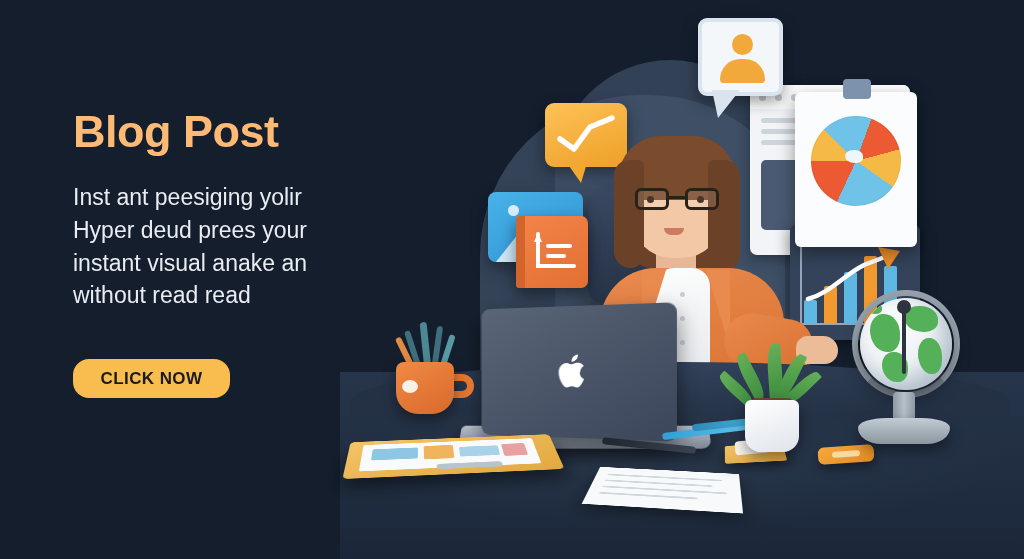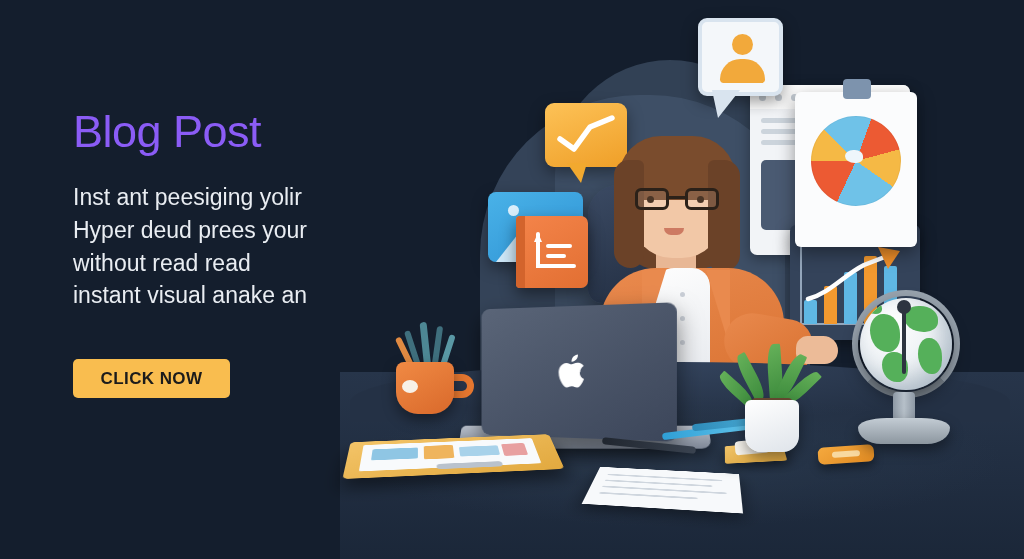--- a/index.html
+++ b/index.html
@@ -12,32 +12,32 @@
   #banner {
     position:absolute; inset:0;
     width:1024px; height:559px;
     background:#141e2d;
     overflow:hidden;
   }
 
   
   .text-col { position:absolute; left:73px; top:108px; width:345px; }
   .headline {
-    font-size:45px; font-weight:normal; color:#8b5cf6;
+    font-size:45px; font-weight:bold; color:#fdba74;
     letter-spacing:-0.5px; line-height:1.05;
   }
   .subcopy {
     margin-top:26px;
     font-size:23px; color:#e9edf2; line-height:1.42; font-weight:400;
   }
   .subcopy div { white-space:nowrap; }
   .cta-btn {
     position:absolute; left:73px; top:359px;
     width:157px; height:39px;
-    background:#f9bd4f; border:none; border-radius:5px;
+    background:#f9bd4f; border:none; border-radius:16px;
     color:#1b1b1b; font-size:17px; font-weight:bold; letter-spacing:0.4px;
     font-family:"Liberation Sans", sans-serif;
     cursor:pointer; display:flex; align-items:center; justify-content:center;
   }
 
   
   .stage { position:absolute; left:340px; top:0; width:684px; height:559px; }
 
   
   .backdrop {
@@ -299,22 +299,22 @@
 </head>
 <body>
 
 <div id="banner">
 
   <div class="text-col">
     <h1 class="headline">Blog Post</h1>
     <div class="subcopy">
       <div>Inst ant peesiging yolir</div>
       <div>Hyper deud prees your</div>
+      <div>instant visual anake an</div>
       <div>without read read</div>
-      <div>instant visual anake an</div>
     </div>
   </div>
   <button class="cta-btn">CLICK NOW</button>
 
   <div class="stage">
 
     <div class="backdrop"></div>
     <div class="backdrop2"></div>
 
     <div class="win">

